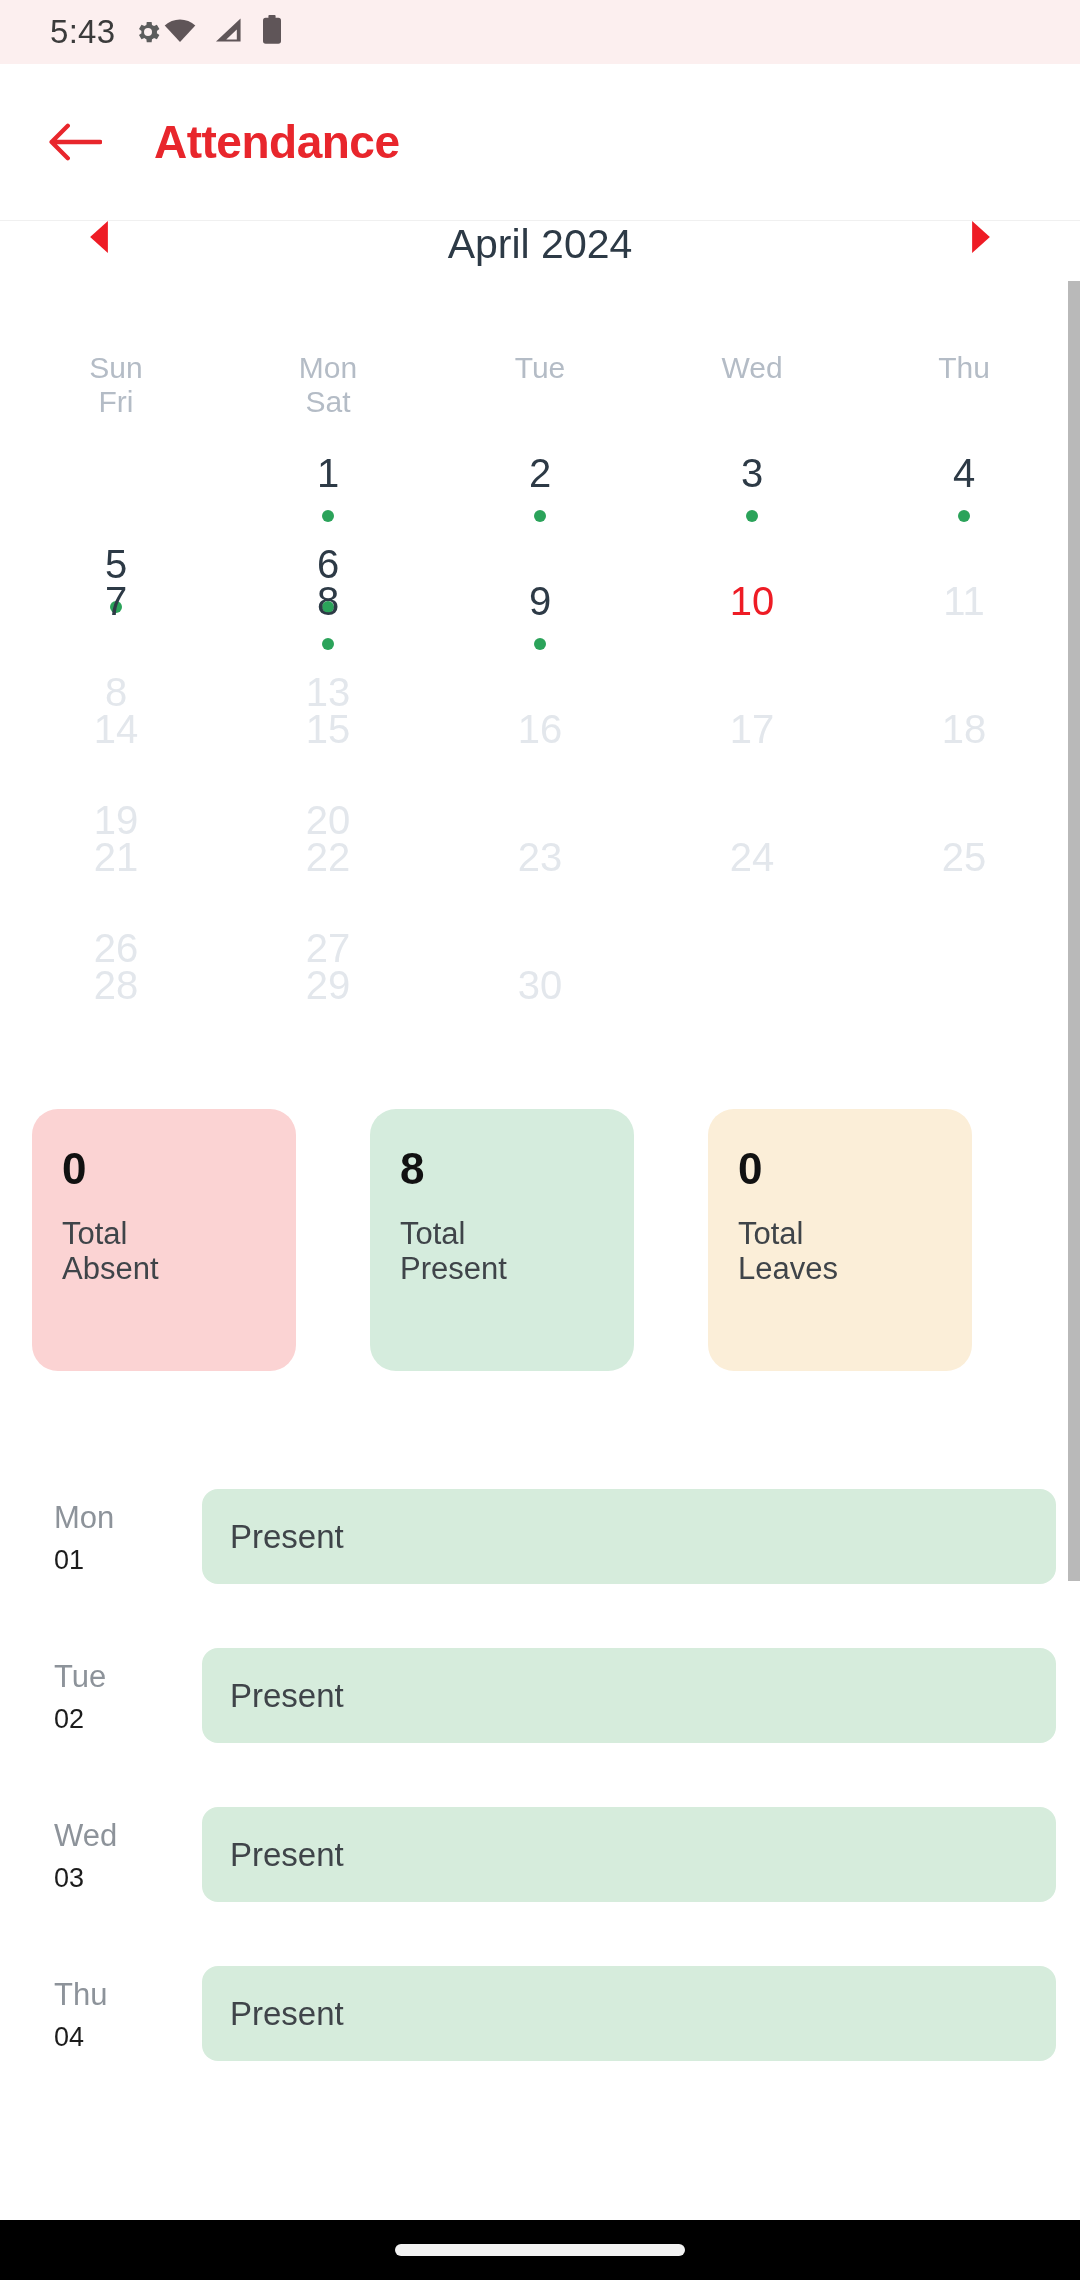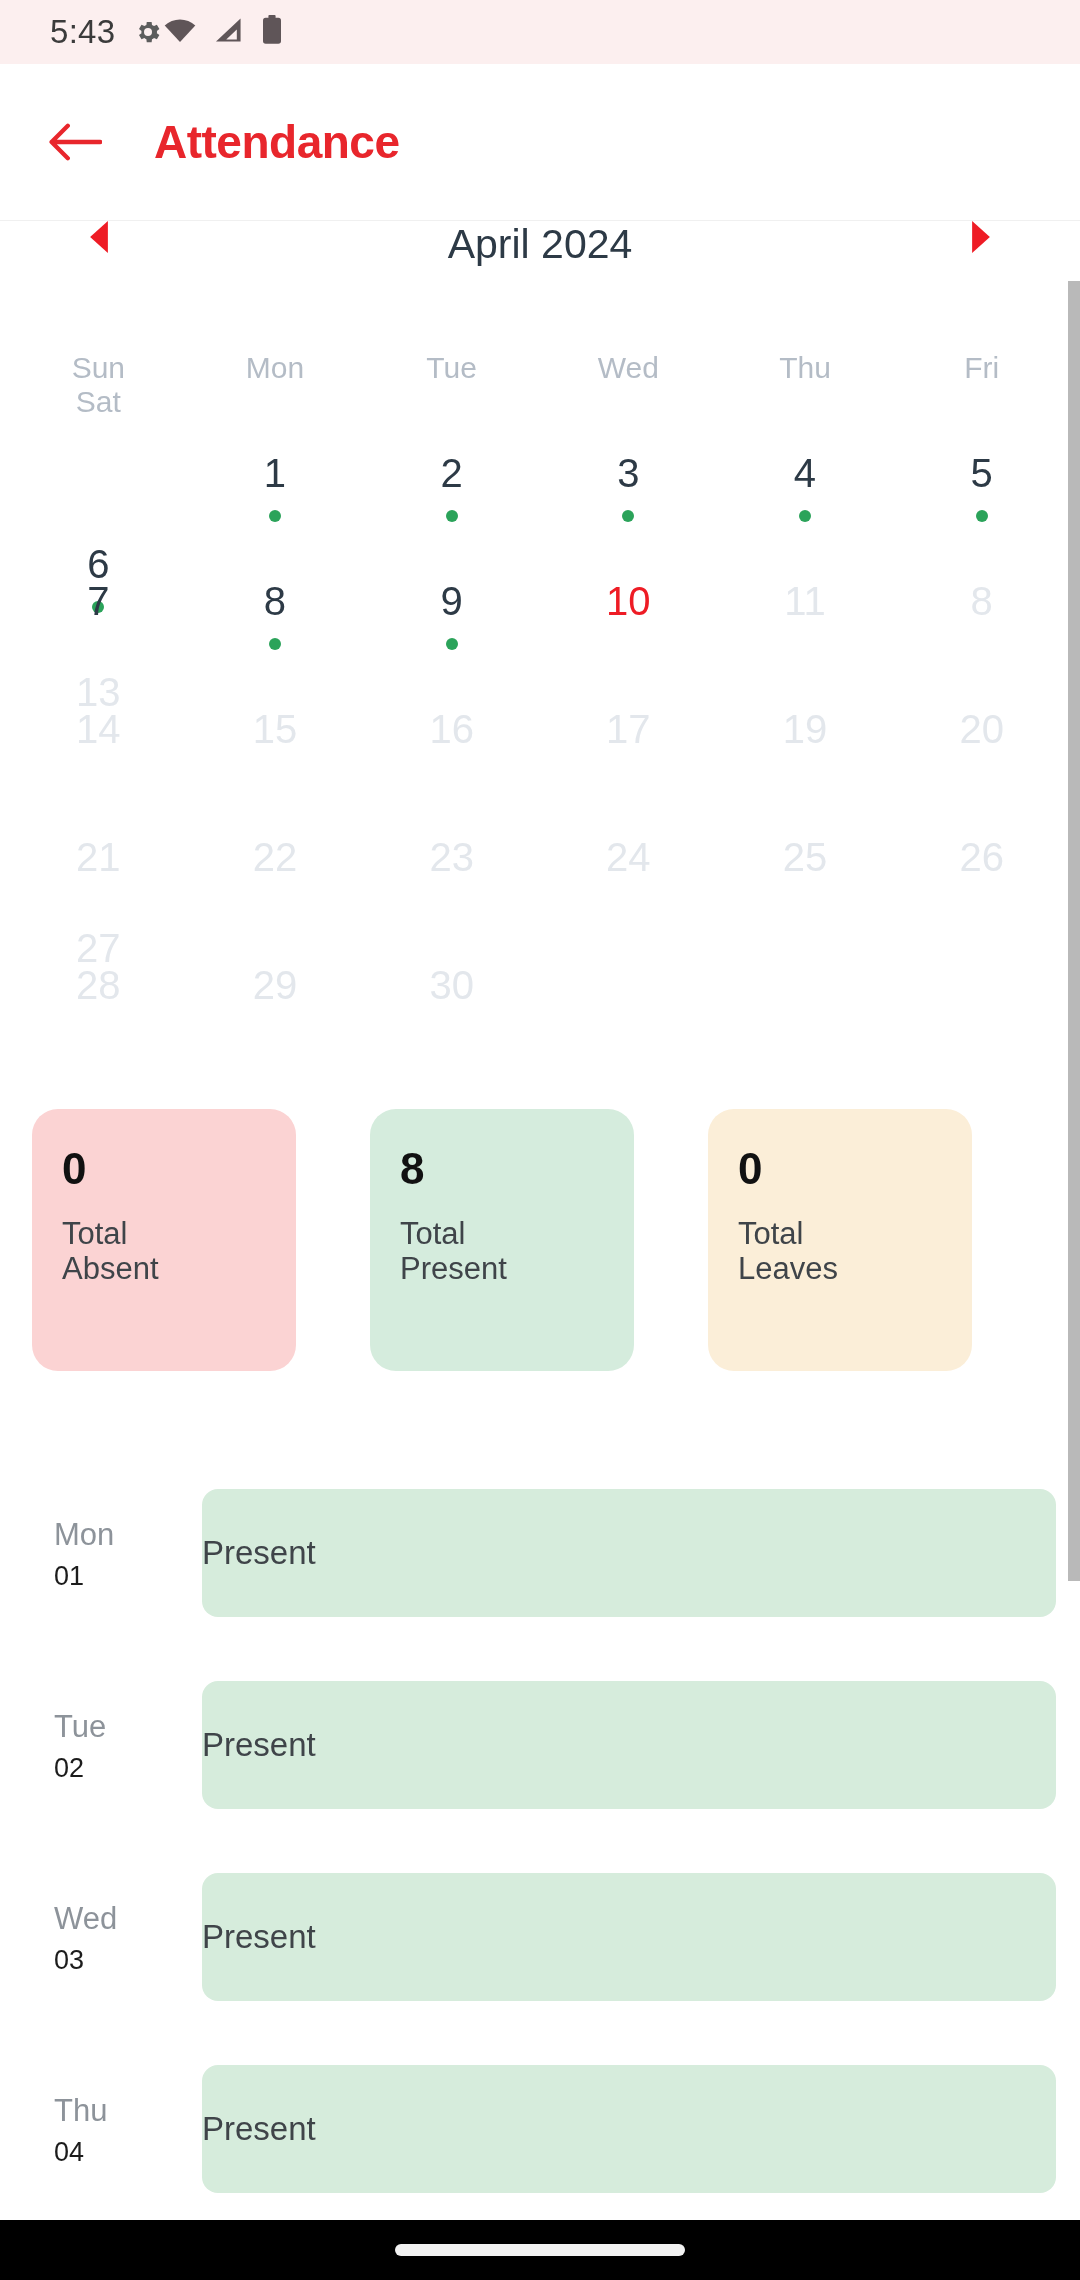--- a/index.html
+++ b/index.html
@@ -79,21 +79,21 @@
   .month-label {
     font-size: 41px;
     color: #2d3a46;
     flex: 1;
     text-align: center;
   }
 
   
   .weekday-row, .week-row {
     display: grid;
-    grid-template-columns: repeat(6, 1fr);
+    grid-template-columns: repeat(5, 1fr);
     padding: 0 10px;
   }
   .weekday-row { margin-bottom: 12px; }
   .weekday {
     text-align: center;
     font-size: 30px;
     color: #b4bcc6;
   }
   .week-row { height: 128px; }
   .day-cell {
@@ -171,25 +171,26 @@
   }
   .att-day {
     font-size: 27px;
     font-weight: normal;
     color: #1c1c1c;
     line-height: 1.35;
   }
   .att-pill {
     flex: 1;
     margin-right: 24px;
-    height: 128px;
+    height: 95px;
     background: #d6ecdc;
     border-radius: 16px;
     display: flex;
     align-items: center;
+    padding-left: 28px;
   }
   .att-status {
     font-size: 33px;
     color: #3f4449;
   }
 
   
   .scrollbar-track {
     position: absolute;
     top: 0;
@@ -365,20 +366,24 @@
         </div>
         <div class="day-cell">
           <div class="day-num muted">16</div>
           <div class="day-dot hidden"></div>
         </div>
         <div class="day-cell">
           <div class="day-num muted">17</div>
           <div class="day-dot hidden"></div>
         </div>
         <div class="day-cell">
+          <div class="day-num muted">18</div>
+          <div class="day-dot hidden"></div>
+        </div>
+        <div class="day-cell">
           <div class="day-num muted">19</div>
           <div class="day-dot hidden"></div>
         </div>
         <div class="day-cell">
           <div class="day-num muted">20</div>
           <div class="day-dot hidden"></div>
         </div>
       </div>
       <div class="week-row">
         <div class="day-cell">

